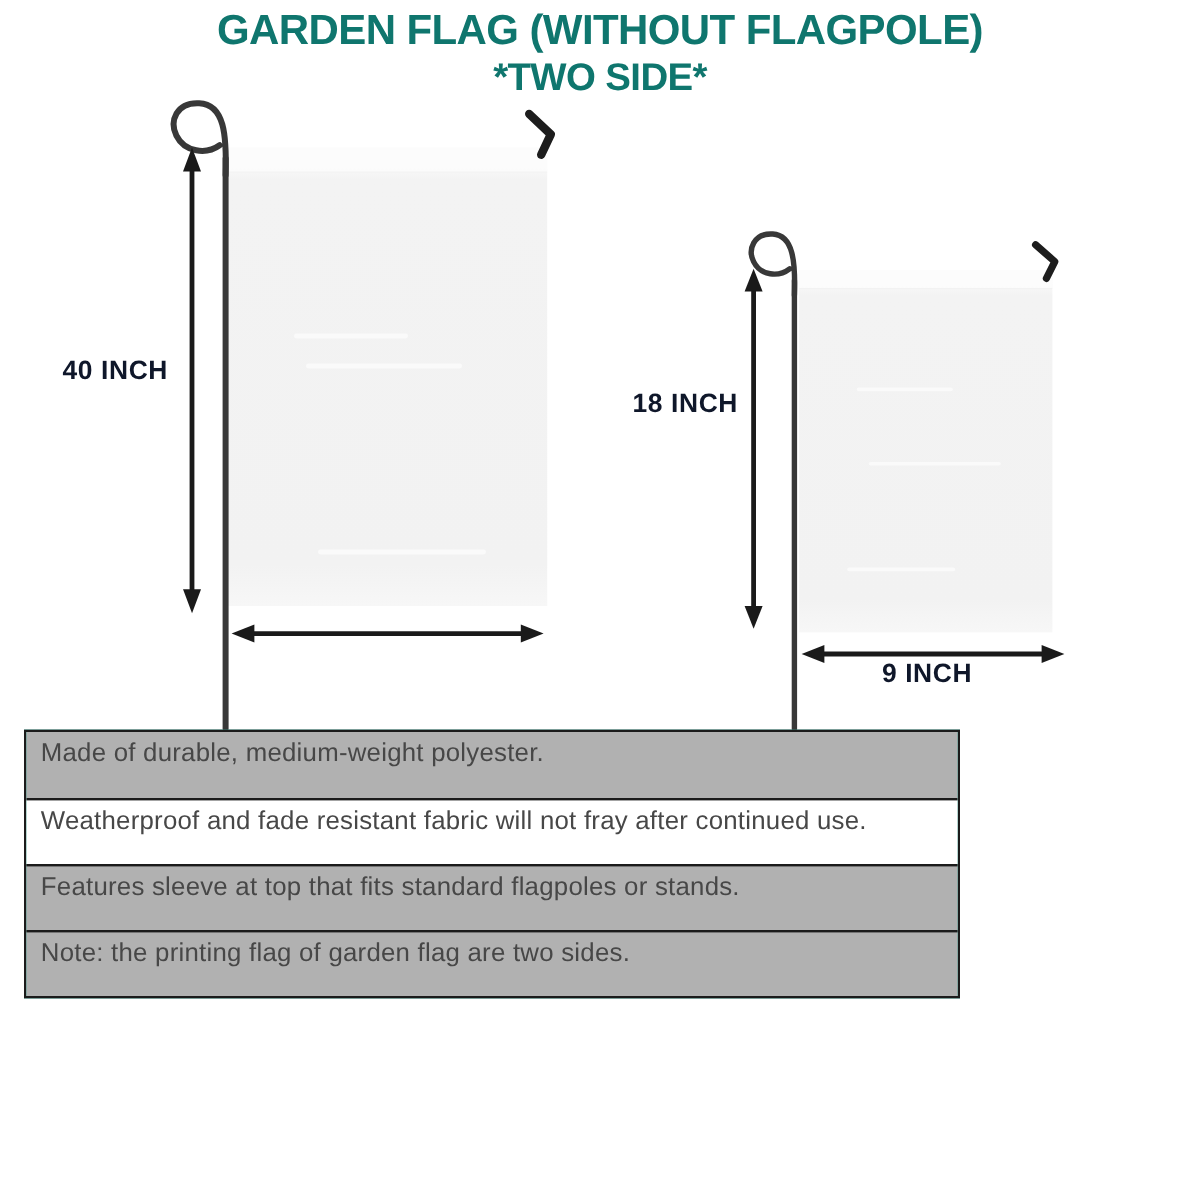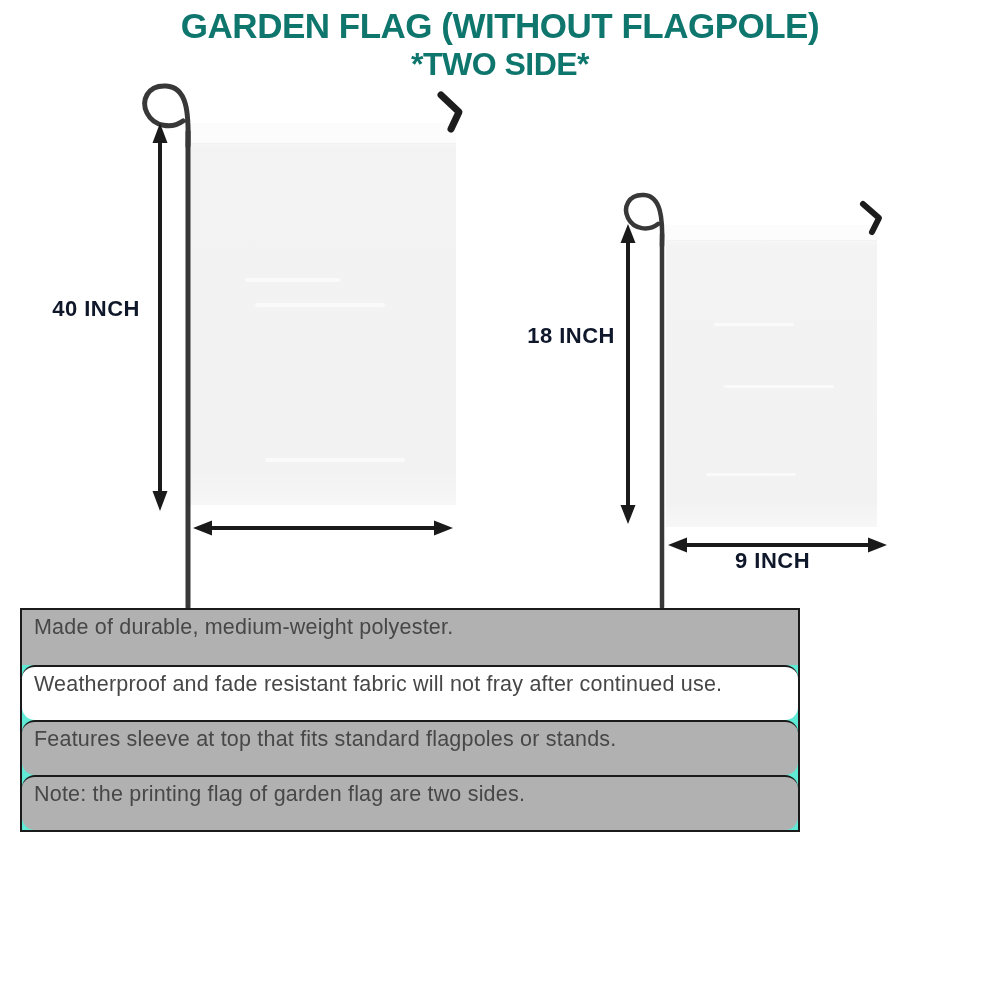--- a/index.html
+++ b/index.html
@@ -37,21 +37,21 @@
   
   #features-table{
     position:absolute;left:0;top:608px;width:776px;
     border:2px solid #1b1b1b;background:#5eead4;margin-left:20px;
   }
   .feature-row{
     height:55px;box-sizing:border-box;
     padding:5px 14px 0 12px;
     font-size:21.5px;color:#474747;letter-spacing:0.2px;
   }
-  .feature-row + .feature-row{border-top:2px solid #1b1b1b;border-radius:13px;}
+  .feature-row + .feature-row{border-top:2px solid #1b1b1b;}
   .feature-row.gray{background:#b1b1b1;}
   .feature-row.white{background:#ffffff;}
 </style>
 </head>
 <body>
 
 <div id="page-root">
 
   <div class="title">
     <div class="title-line1">GARDEN FLAG (WITHOUT FLAGPOLE)</div>

